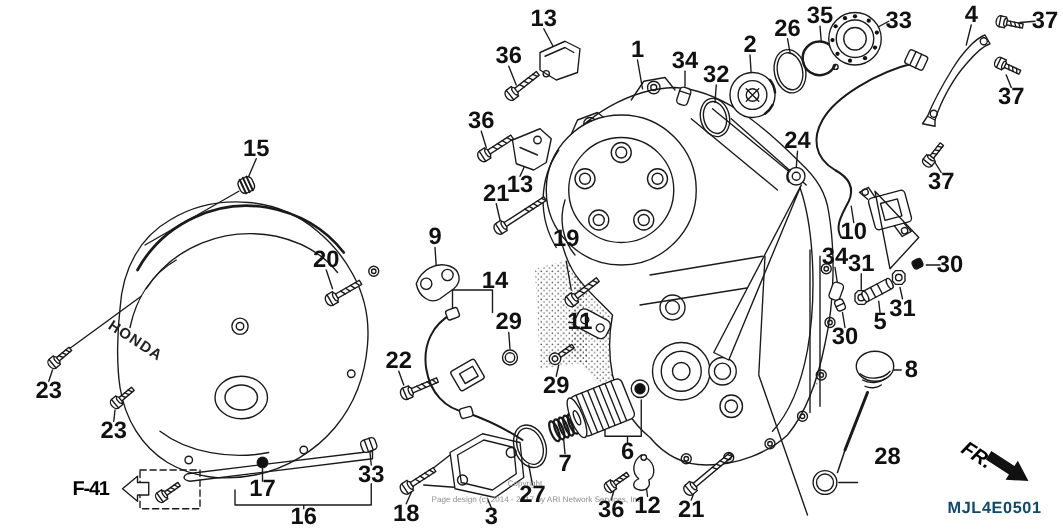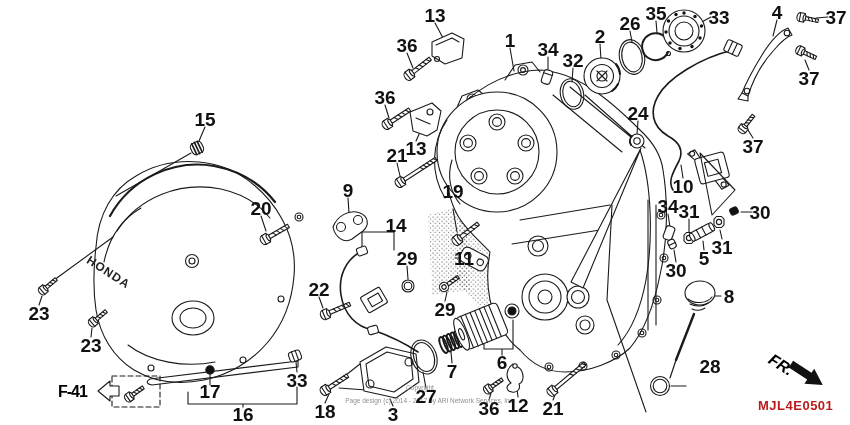--- a/index.html
+++ b/index.html
@@ -16,21 +16,21 @@
     position:absolute;left:58px;top:383px;
     font-weight:bold;font-size:16px;letter-spacing:-1px;color:#000;
   }
   .fr-label{
     position:absolute;left:768px;top:356px;
     font-weight:bold;font-style:italic;font-size:16px;color:#000;
     transform:rotate(33deg);
   }
   .part-code{
     position:absolute;left:758px;top:398px;
-    font-weight:600;font-size:13px;color:#b91c1c;letter-spacing:0.5px;
+    font-weight:600;font-size:13px;color:#0c4a6e;letter-spacing:0.5px;
   }
   .watermark{position:absolute;color:#8f8f8f;transform:translate(-50%,-50%);white-space:nowrap;}
   .wm1{left:420px;top:387px;font-size:6.5px;}
   .wm2{left:430px;top:400px;font-size:6.5px;}
   .cover-logo{
     position:absolute;left:88px;top:252px;
     font-weight:bold;font-size:12px;letter-spacing:1px;color:#222;
     transform:rotate(33deg);transform-origin:left center;
   }
 </style>

